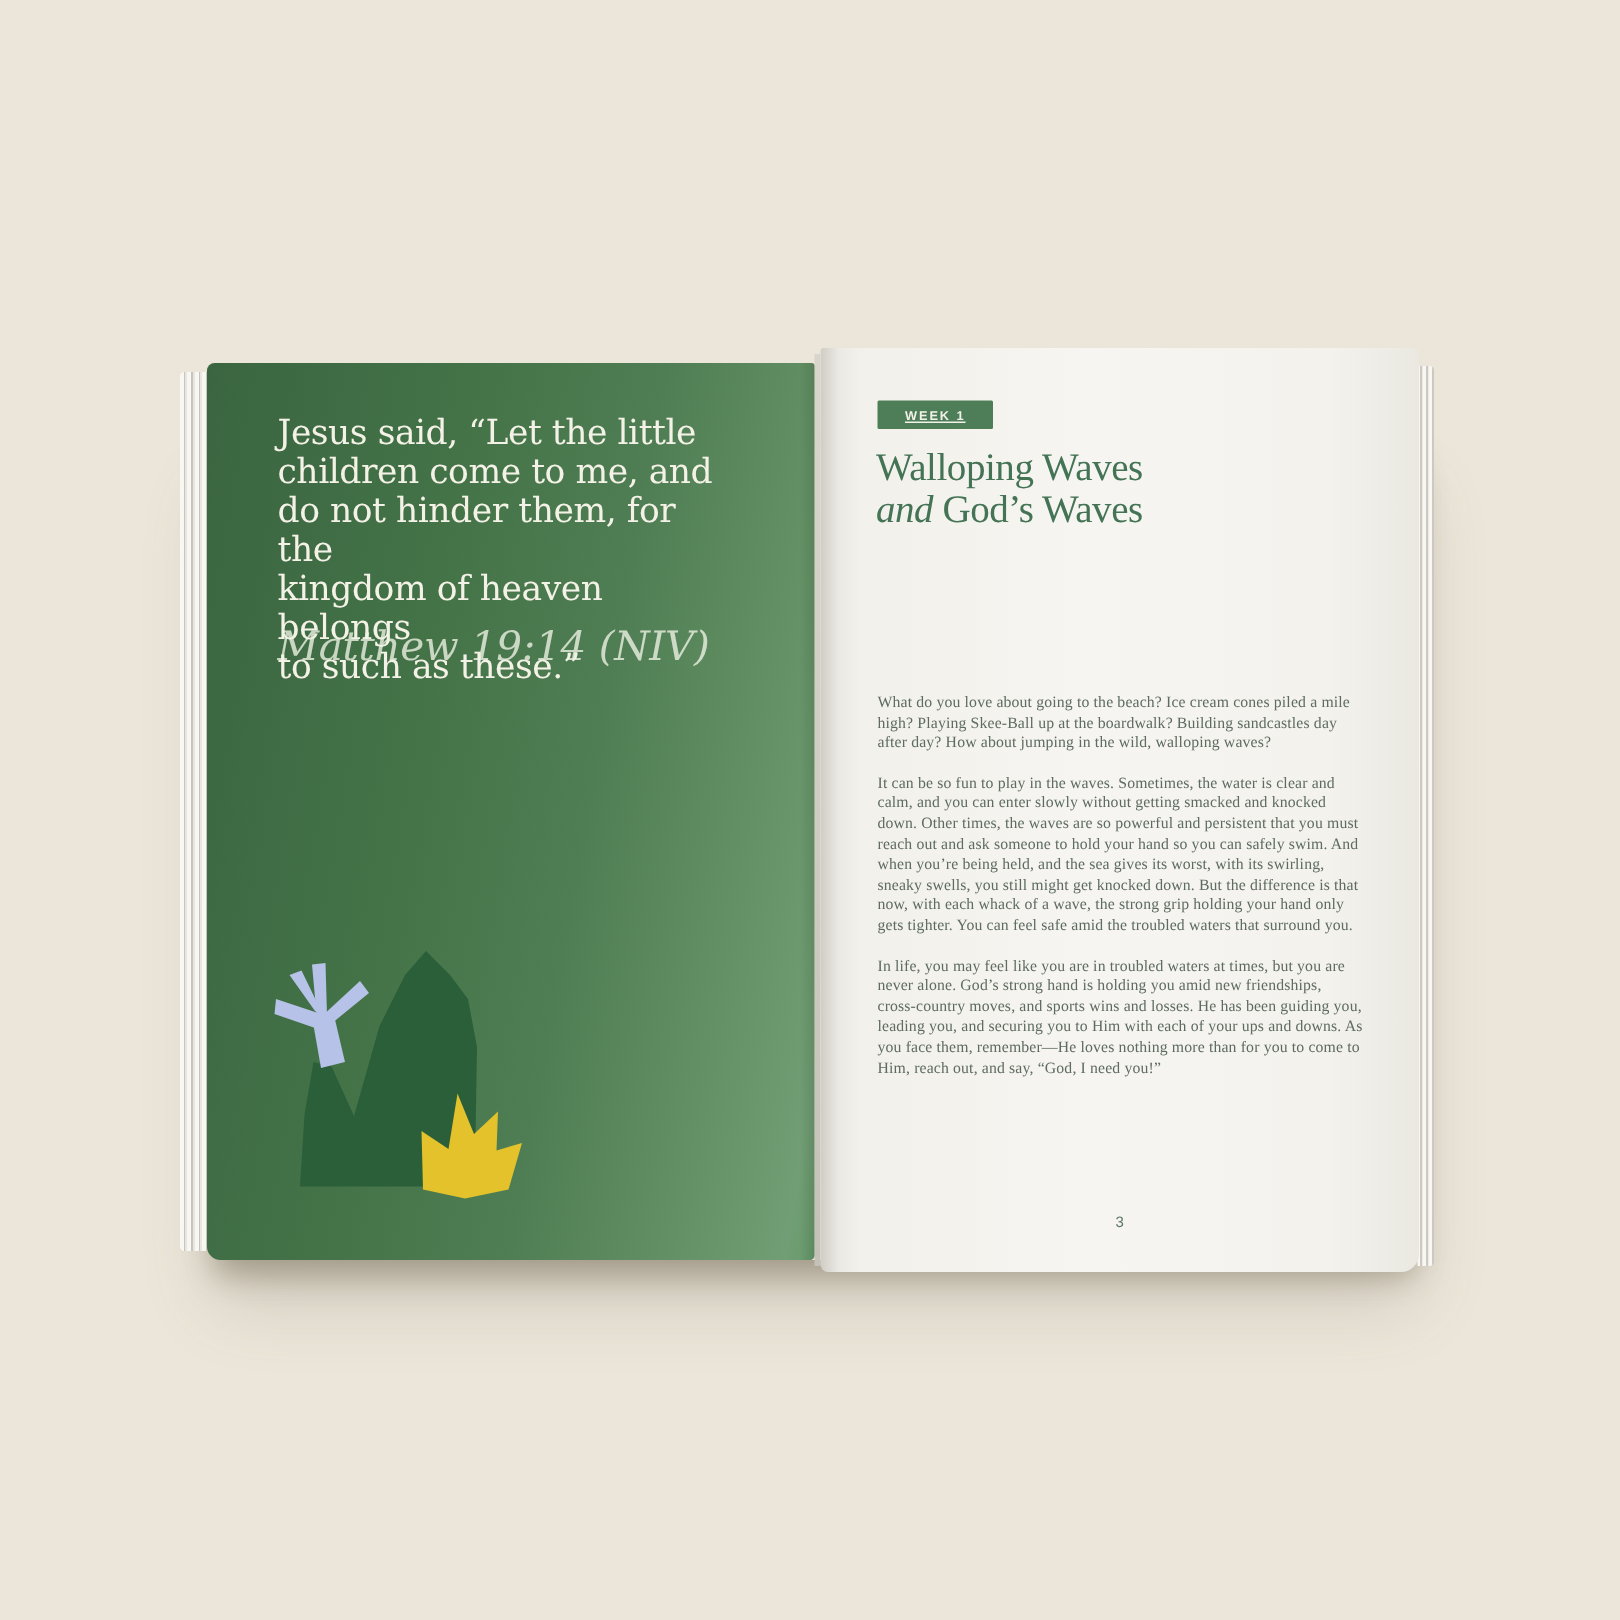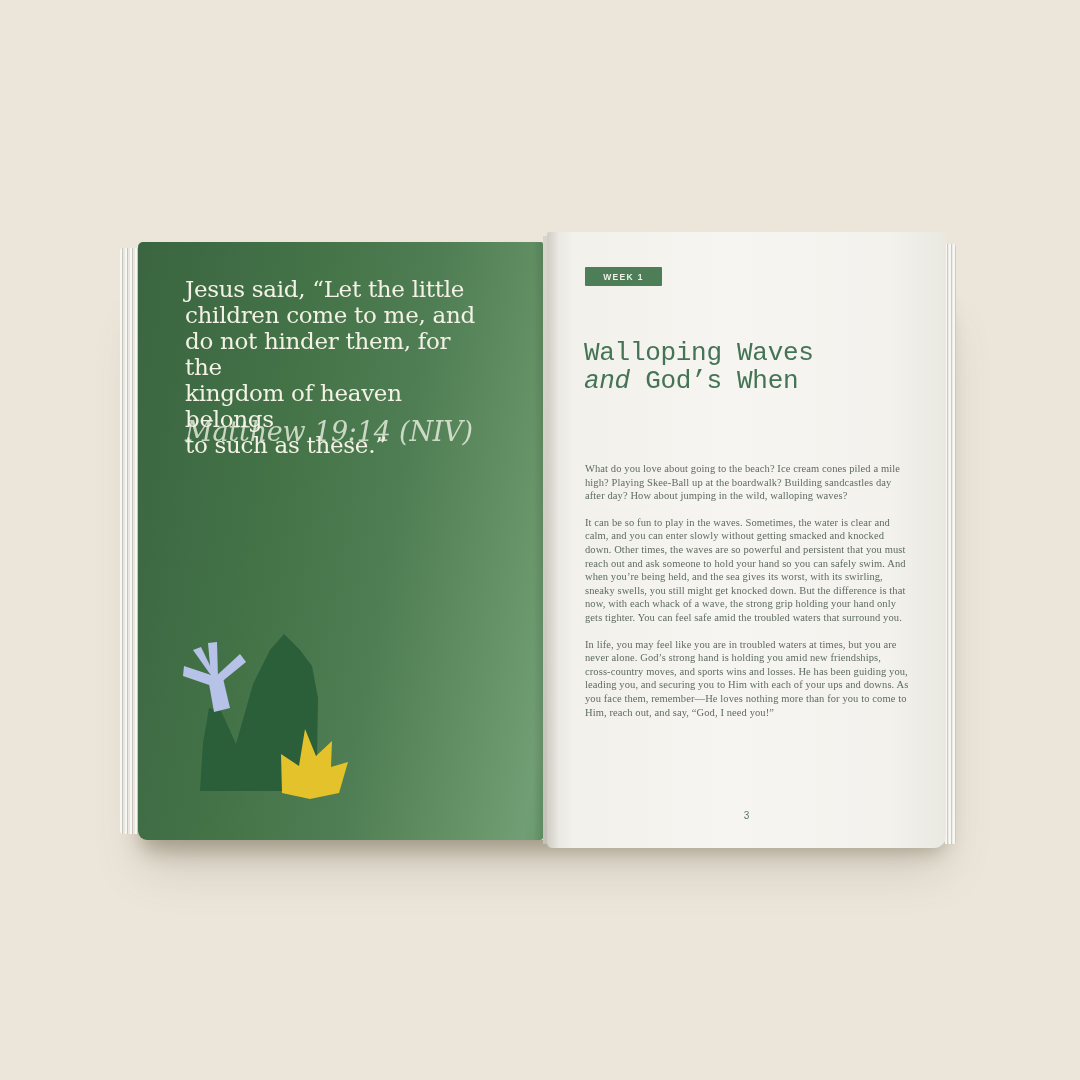--- a/index.html
+++ b/index.html
@@ -64,27 +64,27 @@
   .page-right::before {
     content:""; position:absolute; left:0; top:0; bottom:0; width:26px;
     background:linear-gradient(to right, rgba(70,65,50,0.14), rgba(70,65,50,0.04) 12px, rgba(70,65,50,0) 26px);
   }
   .week-badge {
     position:absolute; left:38px; top:35px; width:77px; height:19px;
     background:#4e7e57; color:#f2f1e9;
     font-size:8.5px; font-weight:600; letter-spacing:1.3px;
     display:flex; align-items:center; justify-content:center;
     border-radius:1px;
+    text-decoration:underline;
   }
   .title {
     position:absolute; left:37px; top:66px; width:330px;
-    font-family:Liberation Mono, monospace;
+    font-family:Liberation Serif, serif;
     font-size:26px; line-height:28px; letter-spacing:-0.3px;
     color:#447455;
-    margin-top:41px;
   }
   .title .ital { font-style:italic;text-align:center; }
   .body-copy {
     position:absolute; left:38px; top:230px; width:324px;
     font-size:10.5px; line-height:13.6px; letter-spacing:0.1px;
     color:#5e6c5f;
     font-family:Liberation Serif, serif;
   }
   .body-copy p { margin:0 0 13px 0; }
   .page-number {
@@ -120,21 +120,21 @@
           <polygon points="58,78 72,74 80,108 64,112" fill="#b6c2e7"></polygon>
         </g>
         <polygon points="132,193 131,154 149,166 155,129 166,156 182,141 181,167 198,162 189,193 160,199" fill="#e3c22b"></polygon>
       </svg>
     </div>
 
     <div class="page-right">
       <div class="week-badge">WEEK 1</div>
       <div class="title">
         <span>Walloping Waves</span><br>
-        <span class="ital">and</span><span> God’s When</span>
+        <span class="ital">and</span><span> God’s Waves</span>
       </div>
       <div class="body-copy">
         <p>What do you love about going to the beach? Ice cream cones piled a mile high? Playing Skee-Ball up at the boardwalk? Building sandcastles day after day? How about jumping in the wild, walloping waves?</p>
         <p>It can be so fun to play in the waves. Sometimes, the water is clear and calm, and you can enter slowly without getting smacked and knocked down. Other times, the waves are so powerful and persistent that you must reach out and ask someone to hold your hand so you can safely swim. And when you’re being held, and the sea gives its worst, with its swirling, sneaky swells, you still might get knocked down. But the difference is that now, with each whack of a wave, the strong grip holding your hand only gets tighter. You can feel safe amid the troubled waters that surround you.</p>
         <p>In life, you may feel like you are in troubled waters at times, but you are never alone. God’s strong hand is holding you amid new friendships, cross-country moves, and sports wins and losses. He has been guiding you, leading you, and securing you to Him with each of your ups and downs. As you face them, remember—He loves nothing more than for you to come to Him, reach out, and say, “God, I need you!”</p>
       </div>
       <div class="page-number">3</div>
     </div>
   </div>
 </div>

